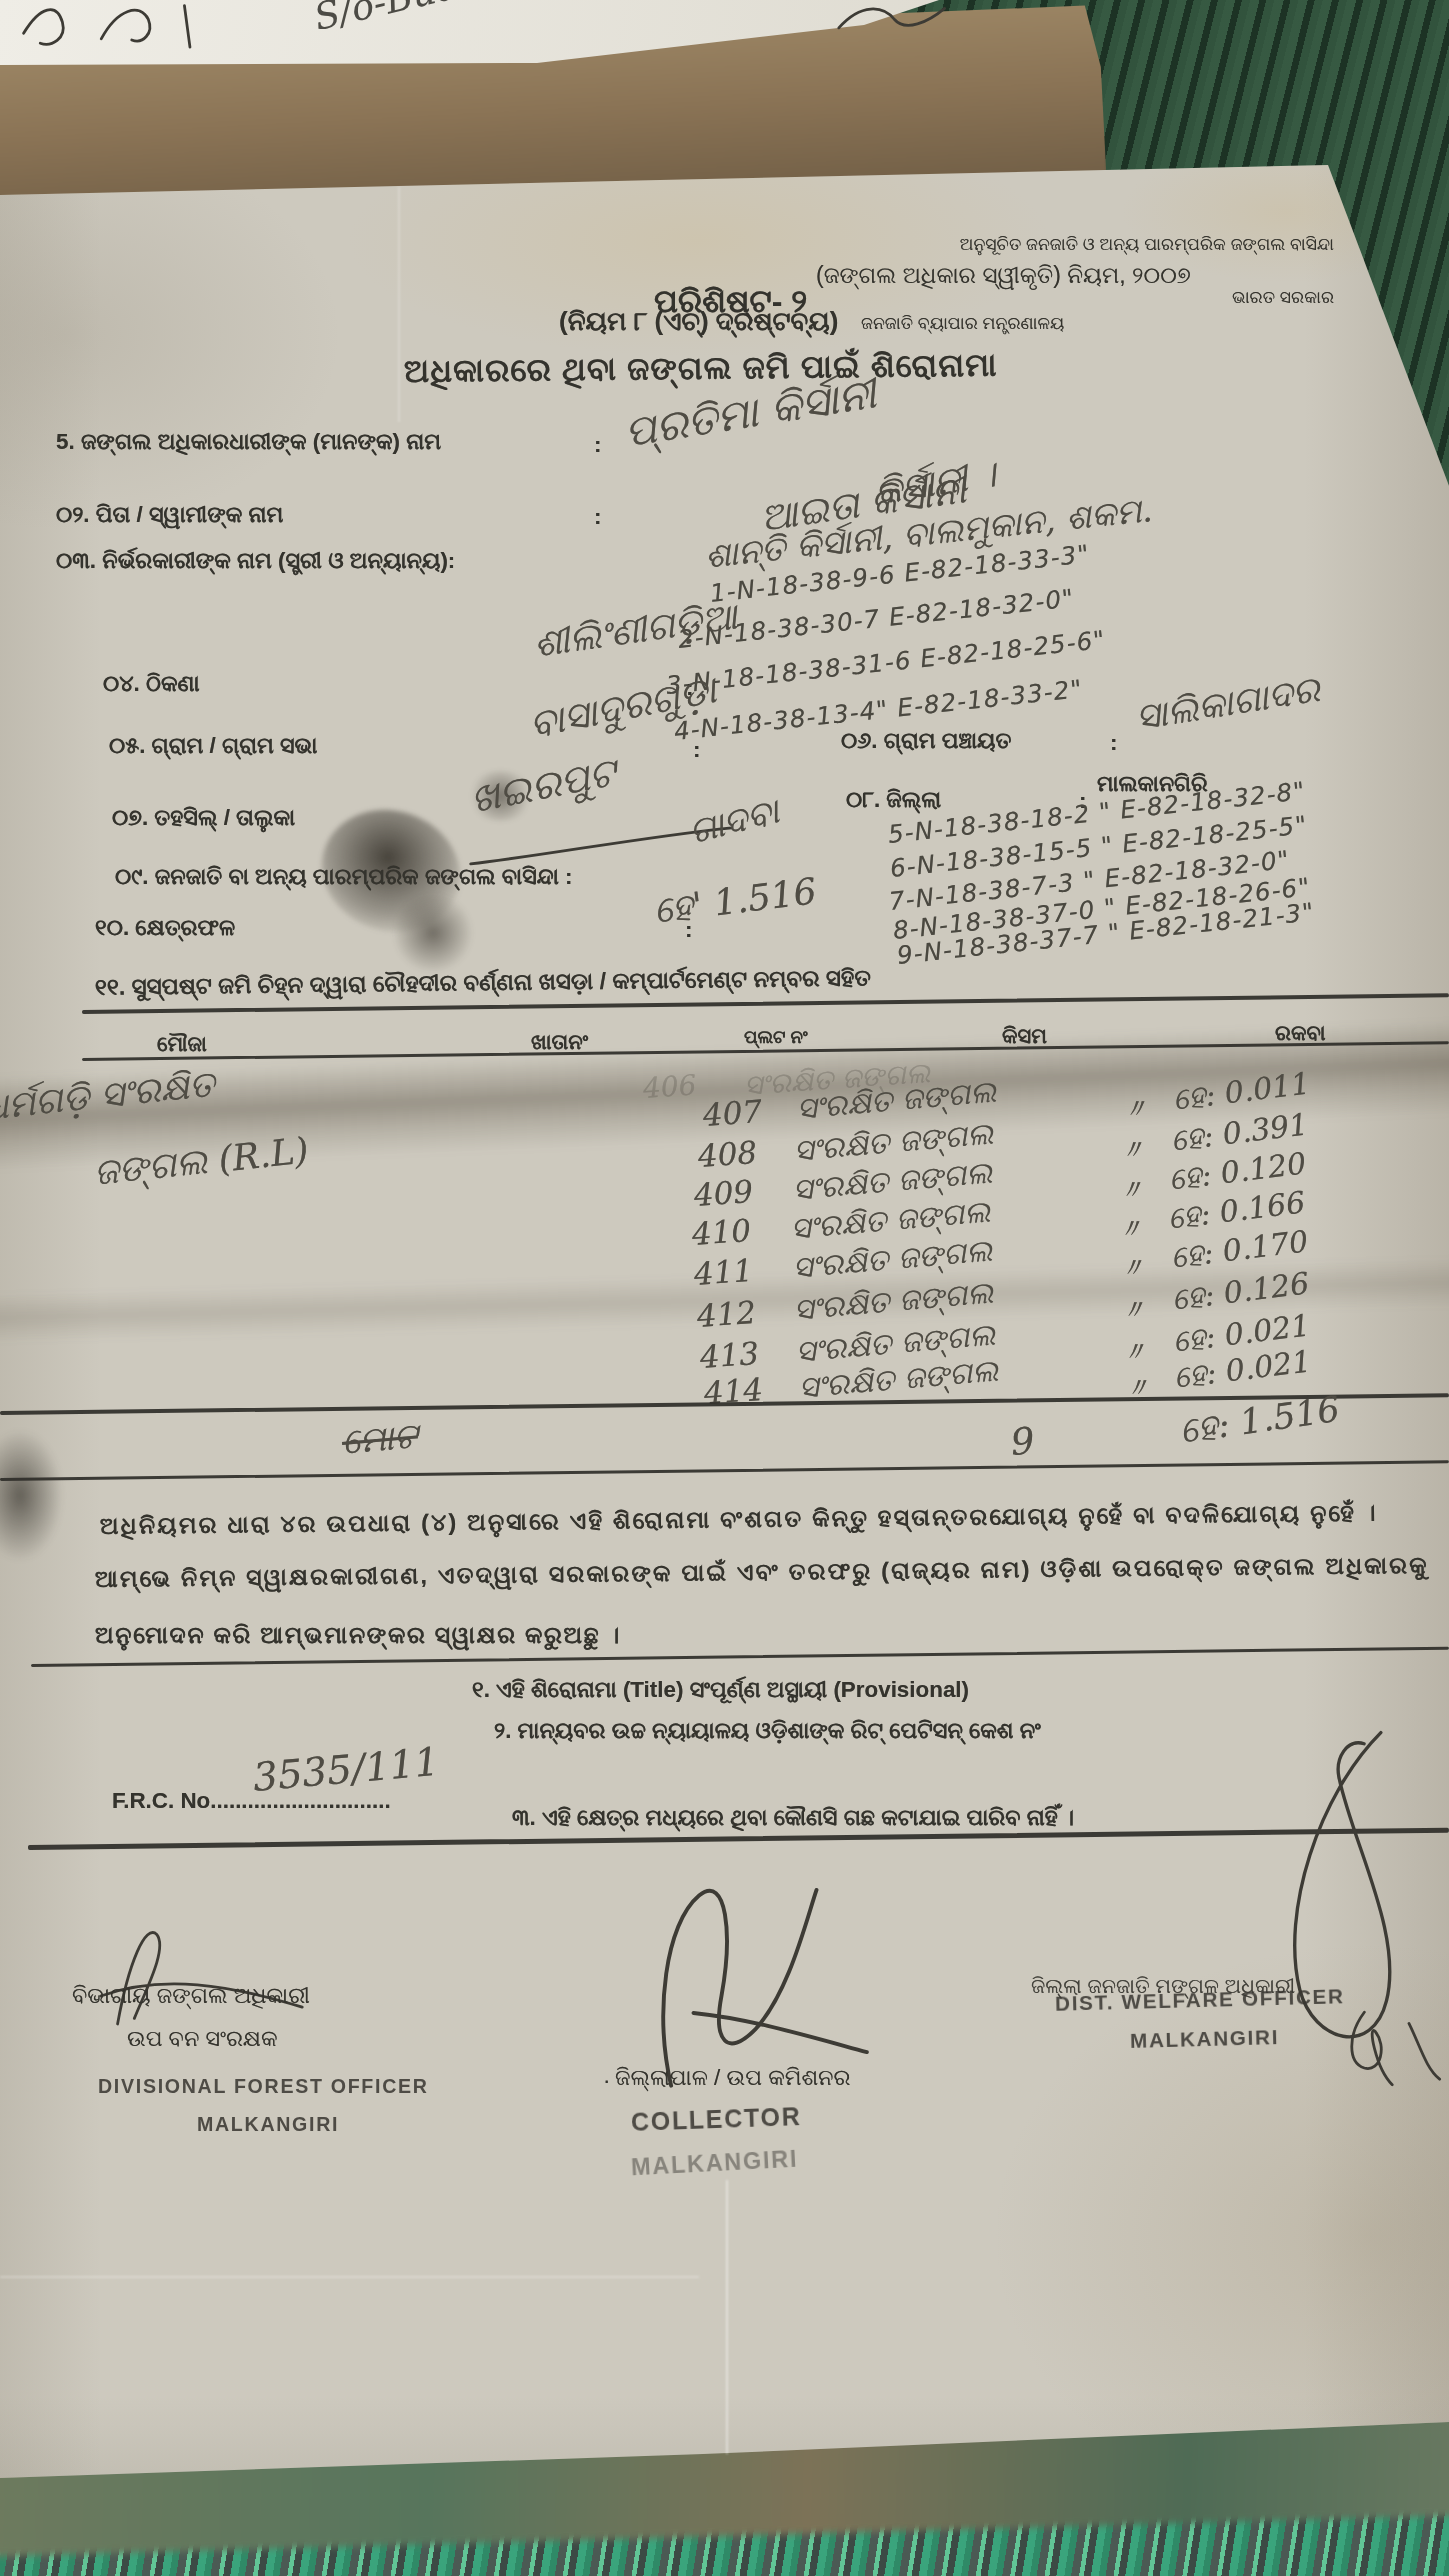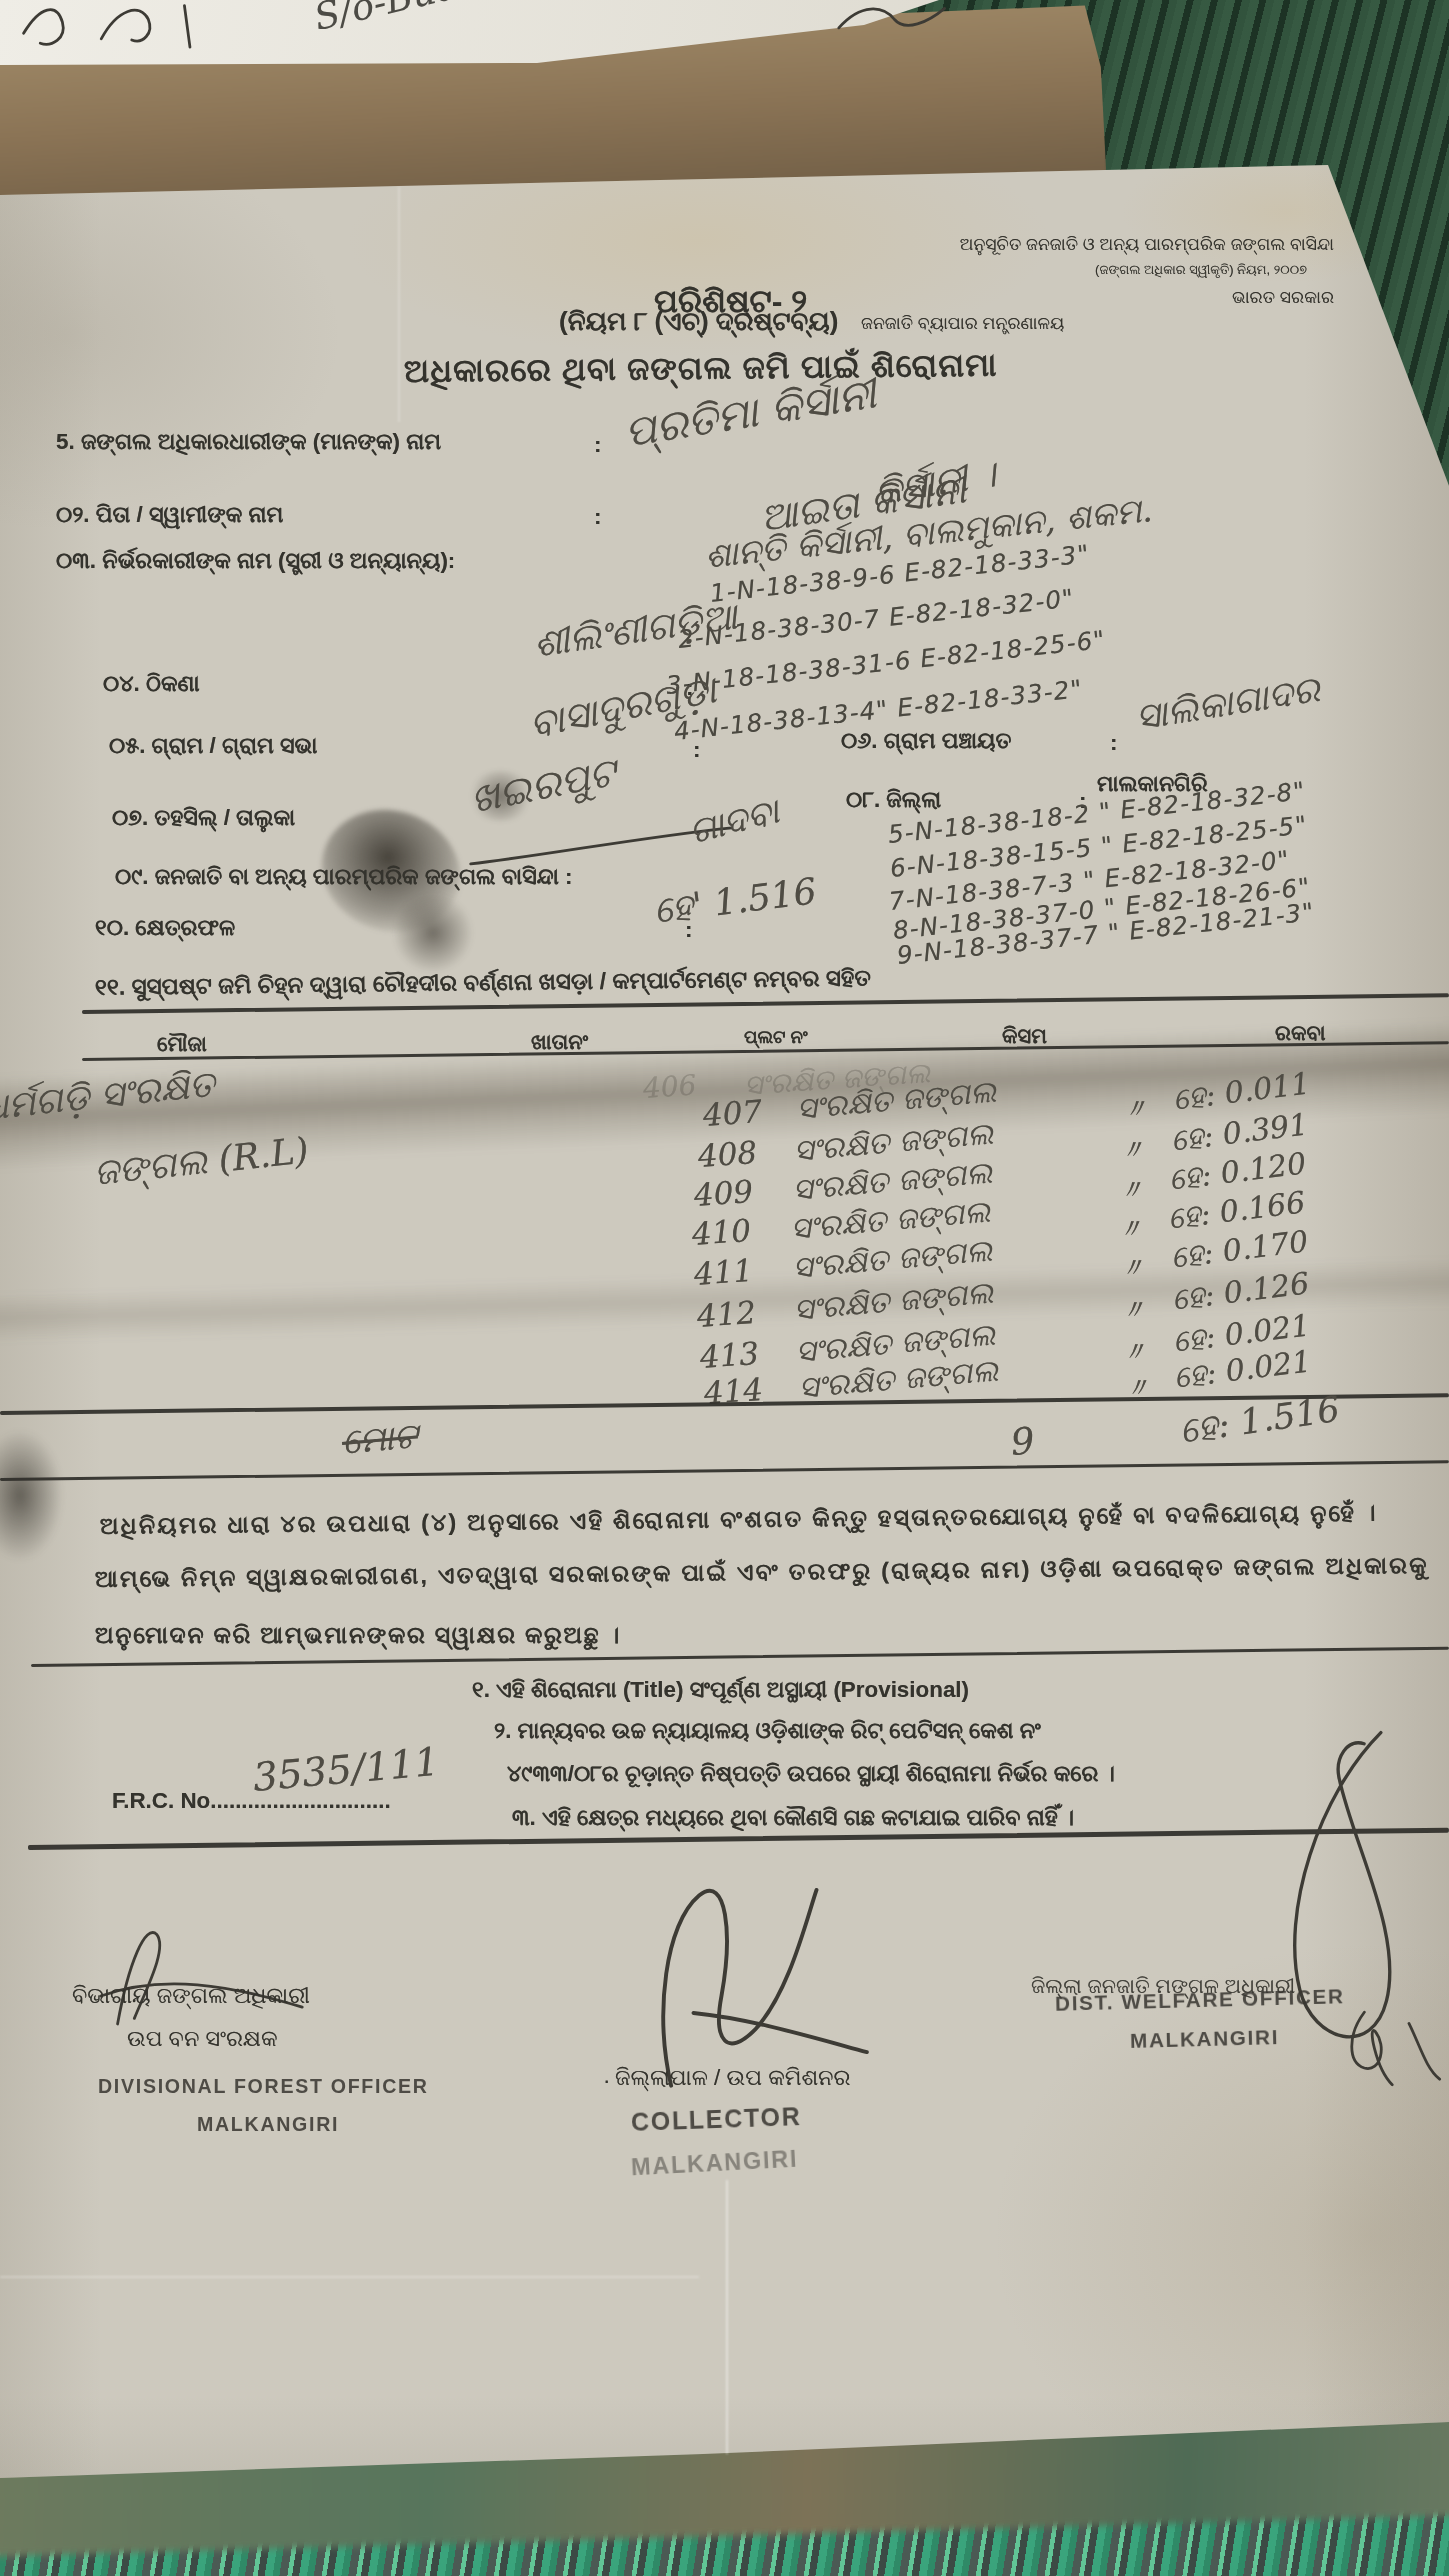--- a/index.html
+++ b/index.html
@@ -98,21 +98,21 @@
   <div class="fold-shadow2"></div>
   <div class="smudge smudge1"></div>
   <div class="smudge smudge2"></div>
   <div class="smudge smudge3"></div>
   <div class="smudge smudge-left"></div>
   <div class="crease crease-v1"></div>
   <div class="crease crease-v2"></div>
   <div class="crease crease-h1"></div>
 
   <div class="pr" style="left:861px;top:234px;width:473px;text-align:right;font-size:17.3px">ଅନୁସୂଚିତ ଜନଜାତି ଓ ଅନ୍ୟ ପାରମ୍ପରିକ ଜଙ୍ଗଲ ବାସିନ୍ଦା</div>
-  <div class="pr" style="left:834px;top:262px;width:473px;text-align:right;font-size:13px">(ଜଙ୍ଗଲ ଅଧିକାର ସ୍ୱୀକୃତି) ନିୟମ, ୨୦୦୭</div>
+  <div class="pr" style="left:816px;top:262px;width:473px;font-size:23px">(ଜଙ୍ଗଲ ଅଧିକାର ସ୍ୱୀକୃତି) ନିୟମ, ୨୦୦୭</div>
   <div class="pr" style="left:861px;top:287px;width:473px;text-align:right;font-size:17.3px">ଭାରତ ସରକାର</div>
   <div class="pr" style="left:861px;top:313px;width:473px;text-align:left;font-size:17.3px">ଜନଜାତି ବ୍ୟାପାର ମନ୍ତ୍ରଣାଳୟ</div>
 
   <div class="pr bold" style="left:654px;top:283px;font-size:32px">ପରିଶିଷ୍ଟ- ୨</div>
   <div class="pr bold" style="left:559px;top:306px;font-size:26px">(ନିୟମ ୮ (ଏଚ୍) ଦ୍ରଷ୍ଟବ୍ୟ)</div>
   <div class="pr bold" style="left:404px;top:353px;font-size:32px;letter-spacing:1.1px;transform:rotate(-0.6deg);transform-origin:left center">ଅଧିକାରରେ ଥିବା ଜଙ୍ଗଲ ଜମି ପାଇଁ ଶିରୋନାମା</div>
 
   <div class="pr bold" style="left:56px;top:429px;font-size:22.4px">5. ଜଙ୍ଗଲ ଅଧିକାରଧାରୀଙ୍କ (ମାନଙ୍କ) ନାମ</div>
   <div class="pr bold" style="left:594px;top:432px;font-size:22.4px">:</div>
   <div class="hw" style="left:625px;top:408px;font-size:42px;transform:rotate(-9deg)">ପ୍ରତିମା କିର୍ସାନୀ</div>
@@ -234,21 +234,20 @@
   <div class="hw" style="left:1180px;top:1411px;font-size:35px;transform:rotate(-8deg)">ହେ: 1.516</div>
   <div class="rule" style="left:0;top:1478px;width:1449px;height:3.4px"></div>
 
   <div class="pr bold" style="left:100px;top:1513px;font-size:23.5px;letter-spacing:2.2px;transform:rotate(-0.6deg);transform-origin:left center">ଅଧିନିୟମର ଧାରା ୪ର ଉପଧାରା (୪) ଅନୁସାରେ ଏହି ଶିରୋନାମା ବଂଶଗତ କିନ୍ତୁ ହସ୍ତାନ୍ତରଯୋଗ୍ୟ ନୁହେଁ ବା ବଦଳିଯୋଗ୍ୟ ନୁହେଁ ।</div>
   <div class="pr bold" style="left:95px;top:1566px;font-size:23.5px;letter-spacing:2.2px;transform:rotate(-0.6deg);transform-origin:left center">ଆମ୍ଭେ ନିମ୍ନ ସ୍ୱାକ୍ଷରକାରୀଗଣ, ଏତଦ୍ୱାରା ସରକାରଙ୍କ ପାଇଁ ଏବଂ ତରଫରୁ (ରାଜ୍ୟର ନାମ) ଓଡ଼ିଶା ଉପରୋକ୍ତ ଜଙ୍ଗଲ ଅଧିକାରକୁ</div>
   <div class="pr bold" style="left:95px;top:1622px;font-size:23.5px;letter-spacing:1.7px">ଅନୁମୋଦନ କରି ଆମ୍ଭମାନଙ୍କର ସ୍ୱାକ୍ଷର କରୁଅଛୁ ।</div>
   <div class="rule" style="left:31px;top:1664px;width:1418px;height:3.4px"></div>
 
   <div class="pr bold" style="left:472px;top:1677px;font-size:22.4px">୧. ଏହି ଶିରୋନାମା (Title) ସଂପୂର୍ଣ୍ଣ ଅସ୍ଥାୟୀ (Provisional)</div>
   <div class="pr bold" style="left:494px;top:1718px;font-size:22.4px">୨. ମାନ୍ୟବର ଉଚ୍ଚ ନ୍ୟାୟାଳୟ ଓଡ଼ିଶାଙ୍କ ରିଟ୍ ପେଟିସନ୍ କେଶ ନଂ</div>
-  <div class="pr bold" style="left:507px;top:1761px;font-size:22.4px">୪୯୩୩/୦୮ର ଚୂଡ଼ାନ୍ତ ନିଷ୍ପତ୍ତି ଉପରେ ସ୍ଥାୟୀ ଶିରୋନାମା ନିର୍ଭର କରେ ।</div>
   <div class="pr bold" style="left:112px;top:1788px;font-size:22.4px;font-family:'Liberation Sans',sans-serif">F.R.C. No.............................</div>
   <div class="hw" style="left:253px;top:1755px;font-size:39px;transform:rotate(-5deg)">3535/111</div>
   <div class="pr bold" style="left:512px;top:1805px;font-size:22.4px">୩. ଏହି କ୍ଷେତ୍ର ମଧ୍ୟରେ ଥିବା କୌଣସି ଗଛ କଟାଯାଇ ପାରିବ ନାହିଁ ।</div>
   <div class="rule" style="left:28px;top:1845px;width:1421px;height:4.5px"></div>
 
   <svg class="sig" style="left:1269px;top:1727px" width="179" height="369" viewBox="0 0 320 660">
     <path d="M200,10 C90,120 20,330 55,470 C80,565 185,590 210,490 C240,370 150,210 125,90 C118,55 140,20 170,30" stroke-width="6"></path>
   </svg>
 
   <svg class="sig" style="left:84px;top:1912px" width="235" height="140" viewBox="0 0 420 250">

